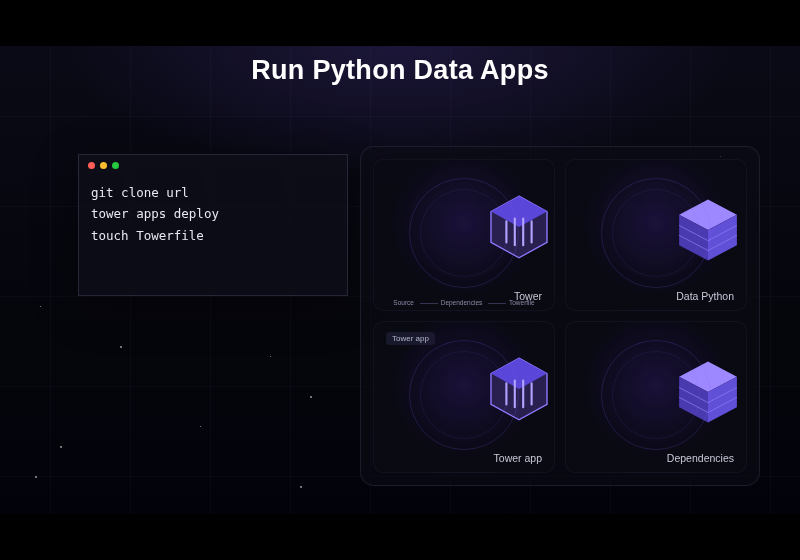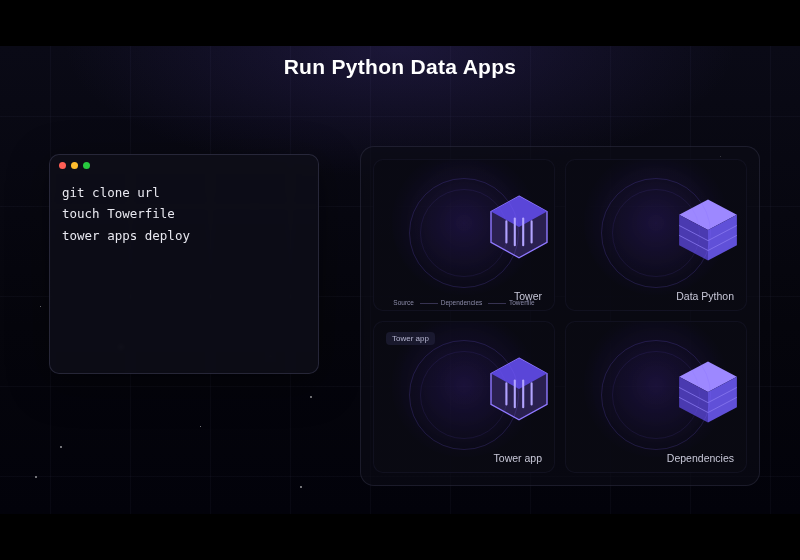--- a/index.html
+++ b/index.html
@@ -33,33 +33,33 @@
   .stars { position:absolute; inset:0; pointer-events:none; }
   .star { position:absolute; width:2px; height:2px; background:#ffffff; border-radius:50%; opacity:0.6; }
   .s1{top:300px;left:120px;} .s2{top:350px;left:310px;} .s3{top:400px;left:60px;}
   .s4{top:440px;left:300px;} .s5{top:310px;left:270px;width:1px;height:1px;}
   .s6{top:260px;left:40px;width:1px;height:1px;} .s7{top:430px;left:35px;}
   .s8{top:110px;left:720px;width:1px;height:1px;} .s9{top:380px;left:200px;width:1px;height:1px;}
 
   .headline {
     position:absolute; top:8px; left:0; right:0;
     text-align:center;
-    font-size: 21px;
+    font-size: 27px;
     font-weight: 600;
     line-height: 1.25;
     letter-spacing: 0.3px;
   }
 
   .terminal {
     position:absolute;
-    top: 108px; left: 49px;
-    width: 270px; height: 220px;
+    top: 108px; left: 78px;
+    width: 270px; height: 142px;
     background: rgba(15,15,25,0.75);
     border: 1px solid rgba(120,120,160,0.25);
-    border-radius: 10px;
+    border-radius: 0;
     box-shadow: 0 10px 40px rgba(0,0,0,0.4);
     overflow:hidden;
     backdrop-filter: blur(2px);
   }
   .term-chrome { display:flex; gap:5px; padding:7px 9px; }
   .dot { width:7px; height:7px; border-radius:50%; }
   .dot.r{background:#ff5f56;} .dot.y{background:#ffbd2e;} .dot.g{background:#27c93f;}
   .term-body {
     padding: 6px 12px 12px 12px;
     font-family: "Menlo","Consolas",monospace;
@@ -149,22 +149,22 @@
   </h1>
 
   <div class="terminal">
     <div class="term-chrome">
       <span class="dot r"></span>
       <span class="dot y"></span>
       <span class="dot g"></span>
     </div>
     <div class="term-body">
       <div class="term-line">git clone url</div>
+      <div class="term-line">tower apps deploy</div>
       <div class="term-line">touch Towerfile</div>
-      <div class="term-line">tower apps deploy</div>
     </div>
   </div>
 
   <div class="panel">
 
     <div class="card">
       <div class="glow-ring"></div>
       <svg class="icon" width="70" height="70" viewBox="0 0 100 100">
         <polygon points="50,6 90,28 90,72 50,94 10,72 10,28" fill="#2a2050" stroke="#8f78ff" stroke-width="2"></polygon>
         <polygon points="50,6 90,28 50,50 10,28" fill="#5a46d8"></polygon>

